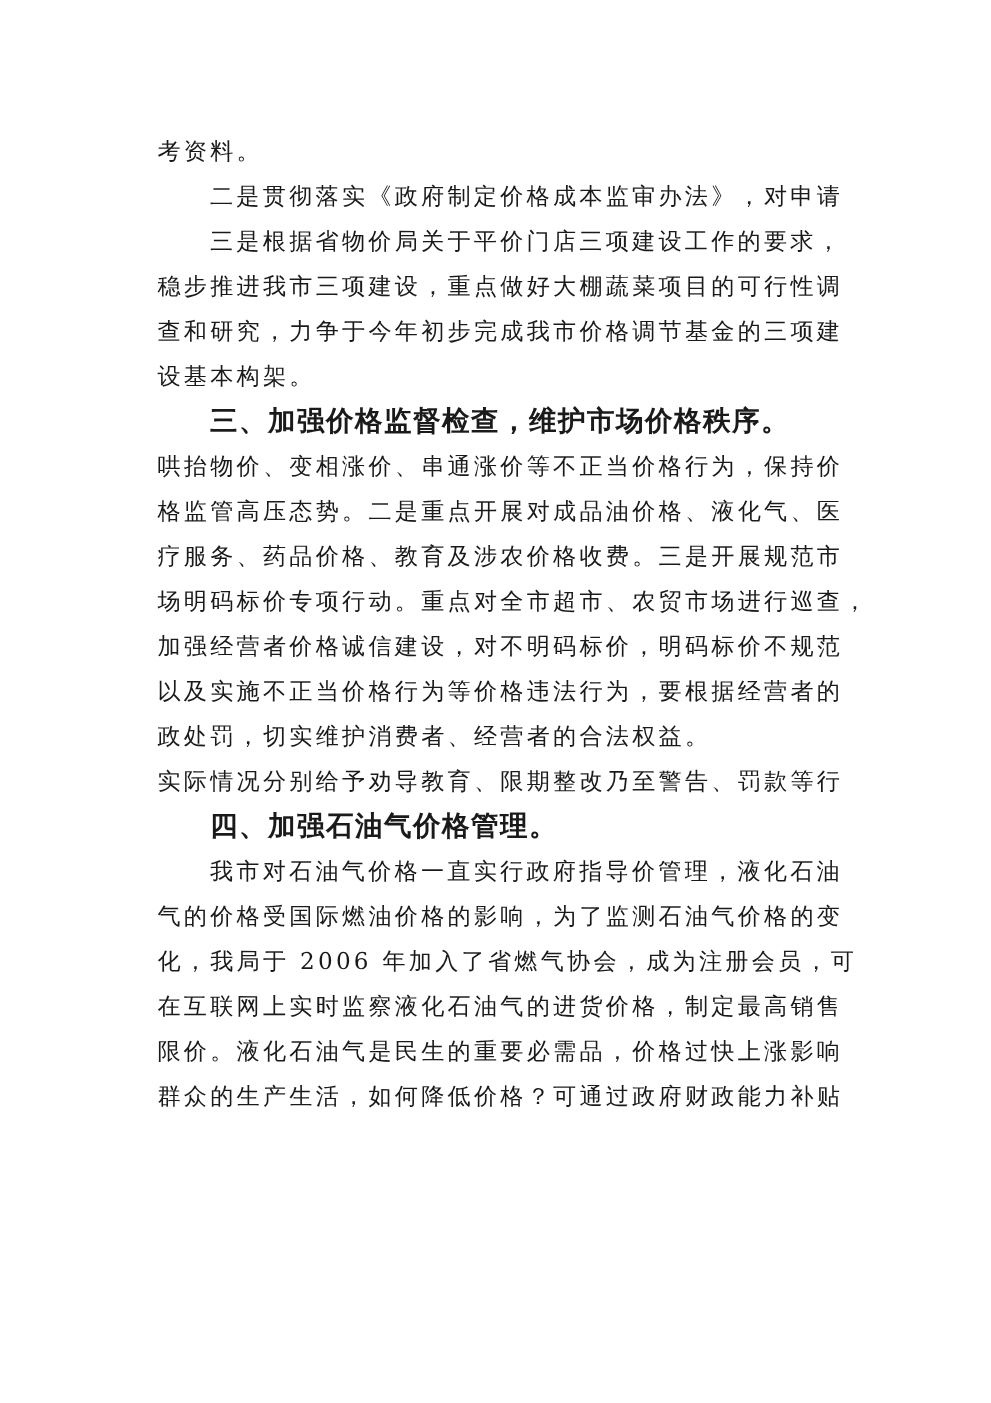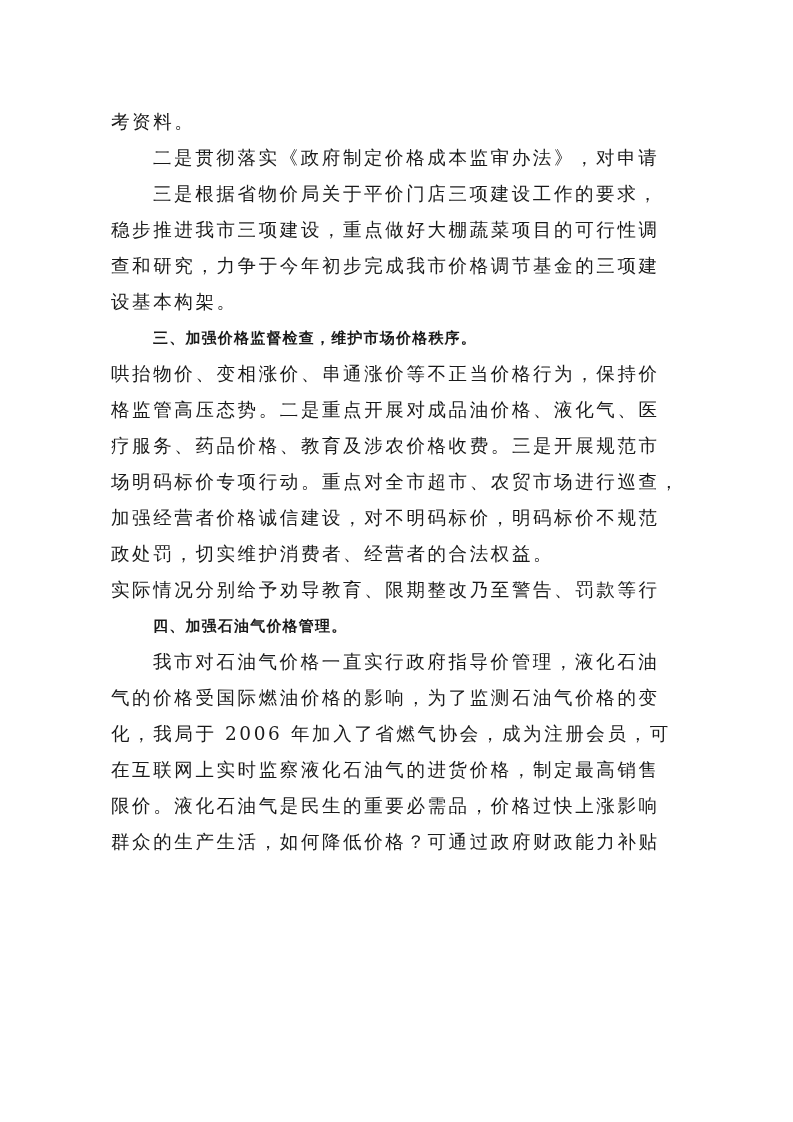--- a/index.html
+++ b/index.html
@@ -1,36 +1,36 @@
 <!DOCTYPE html>
 <html><head>
 <meta charset="utf-8">
 <style>
   html, body { margin: 0; padding: 0; background: #ffffff; }
   body { width: 793px; height: 1122px; position: relative; overflow: hidden; }
   .page {
     position: absolute;
-    left: 111px;
+    left: 126px;
     top: 104px;
     width: 560px;
     color: #1a1a1a;
     font-family: "DejaVu Serif", "Liberation Serif", serif;
     font-size: 18.5px;
     letter-spacing: 2.6px;
     line-height: 36px;
   }
   .para { margin: 0; text-indent: 42px; text-align: justify; }
   .para.noindent { text-indent: 0; }
   .heading {
     margin: 0;
     text-indent: 42px;
     font-family: "DejaVu Sans", "Liberation Sans", sans-serif;
     font-weight: bold;
     letter-spacing: 1.2px;
-    font-size: 15px;
+    font-size: 22px;
   }
   .lead { font-weight: normal; }
   .line { display: block; white-space: nowrap; }
 </style>
 </head>
 <body>
 
 <div class="page">
 
   <p class="para noindent">
@@ -51,20 +51,21 @@
   <p class="heading">
     <span class="line">三、加强价格监督检查，维护市场价格秩序。</span>
   </p>
 
   <p class="para">
     <span class="line" style="margin-left:-42px">哄抬物价、变相涨价、串通涨价等不正当价格行为，保持价</span>
     <span class="line" style="margin-left:-42px">格监管高压态势。二是重点开展对成品油价格、液化气、医</span>
     <span class="line" style="margin-left:-42px">疗服务、药品价格、教育及涉农价格收费。三是开展规范市</span>
     <span class="line" style="margin-left:-42px">场明码标价专项行动。重点对全市超市、农贸市场进行巡查，</span>
     <span class="line" style="margin-left:-42px">加强经营者价格诚信建设，对不明码标价，明码标价不规范</span>
+    <span class="line" style="margin-left:-42px">以及实施不正当价格行为等价格违法行为，要根据经营者的</span>
     <span class="line" style="margin-left:-42px">政处罚，切实维护消费者、经营者的合法权益。</span>
     <span class="line" style="margin-left:-42px">实际情况分别给予劝导教育、限期整改乃至警告、罚款等行</span>
   </p>
 
   <p class="heading">
     <span class="line">四、加强石油气价格管理。</span>
   </p>
 
   <p class="para">
     <span class="line">我市对石油气价格一直实行政府指导价管理，液化石油</span>

